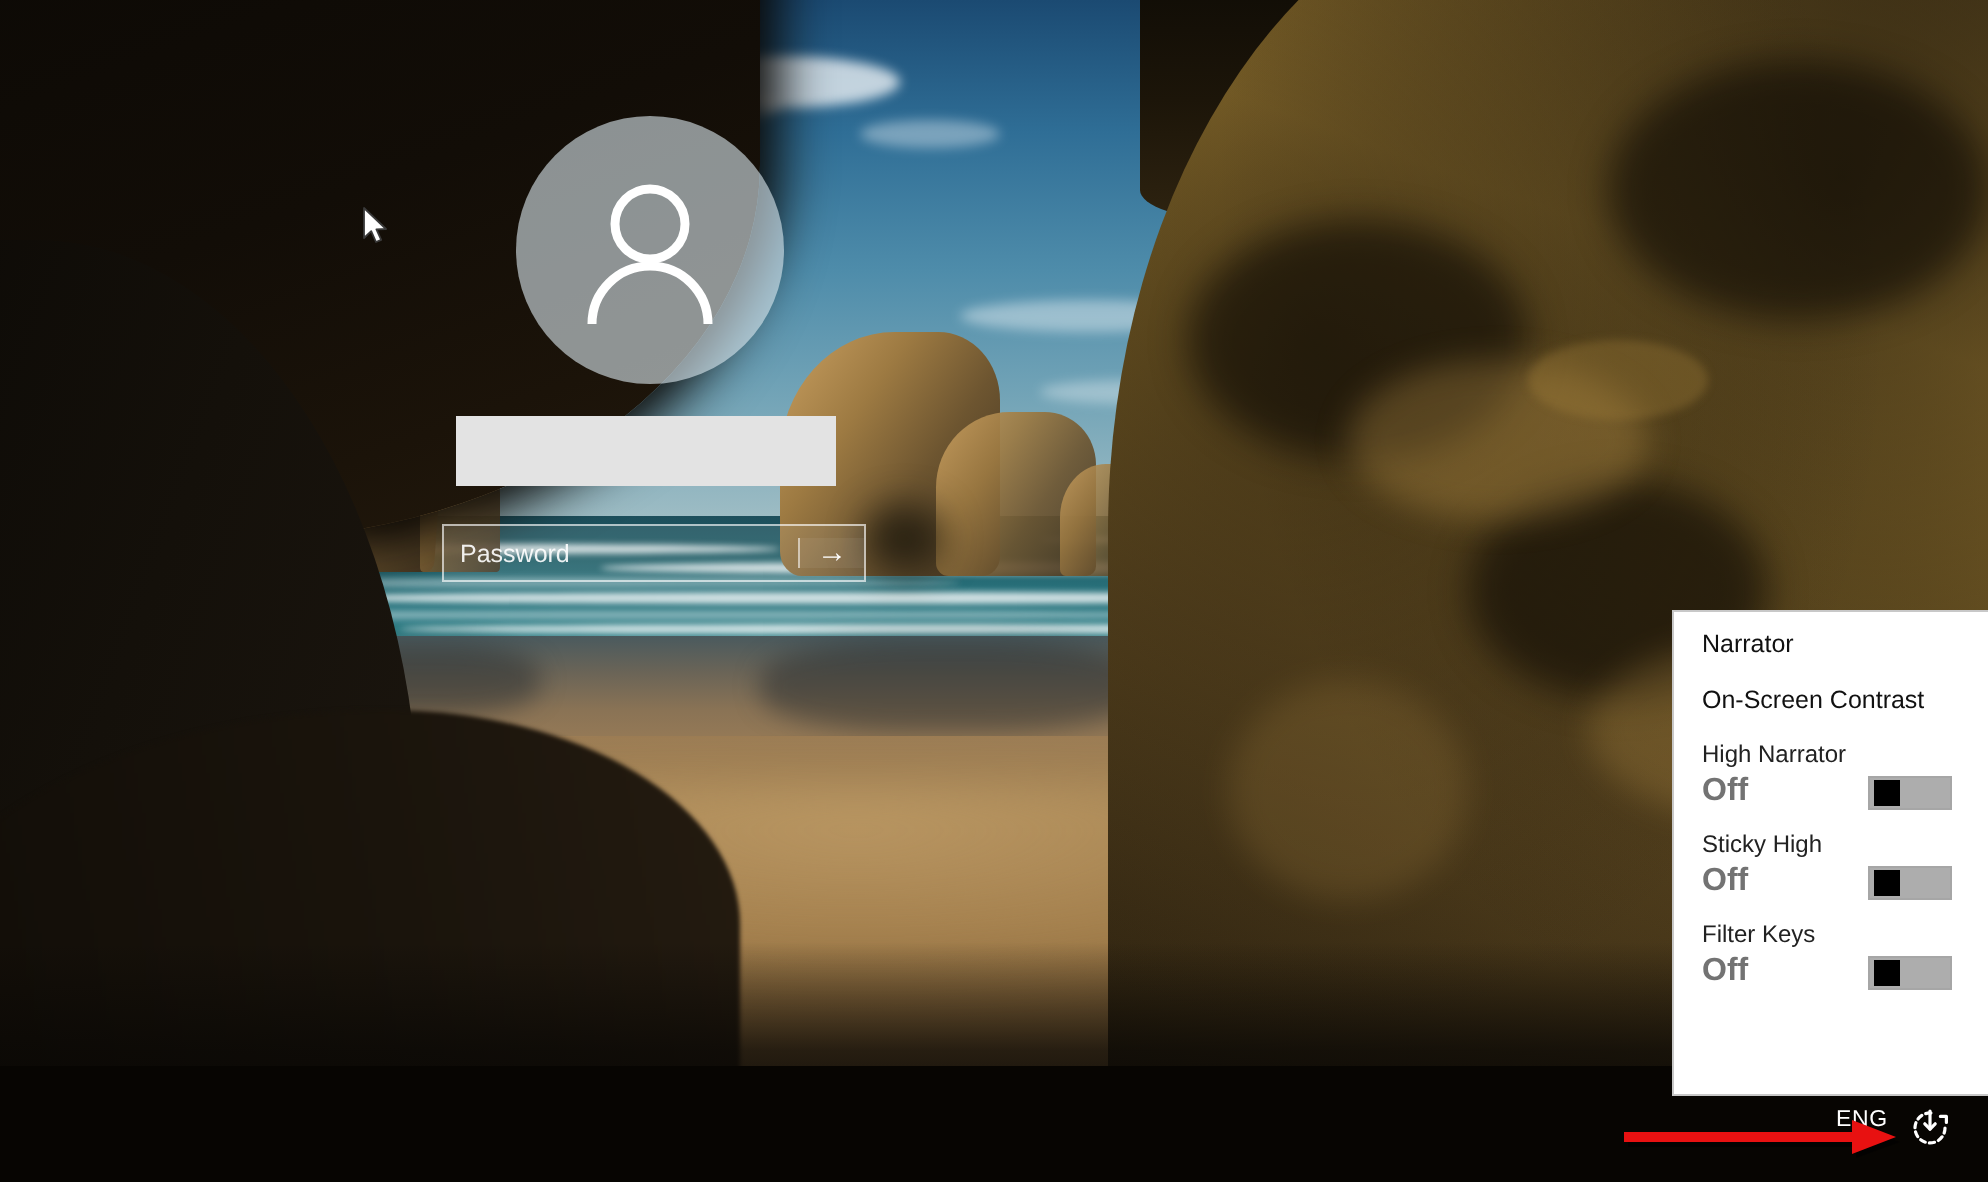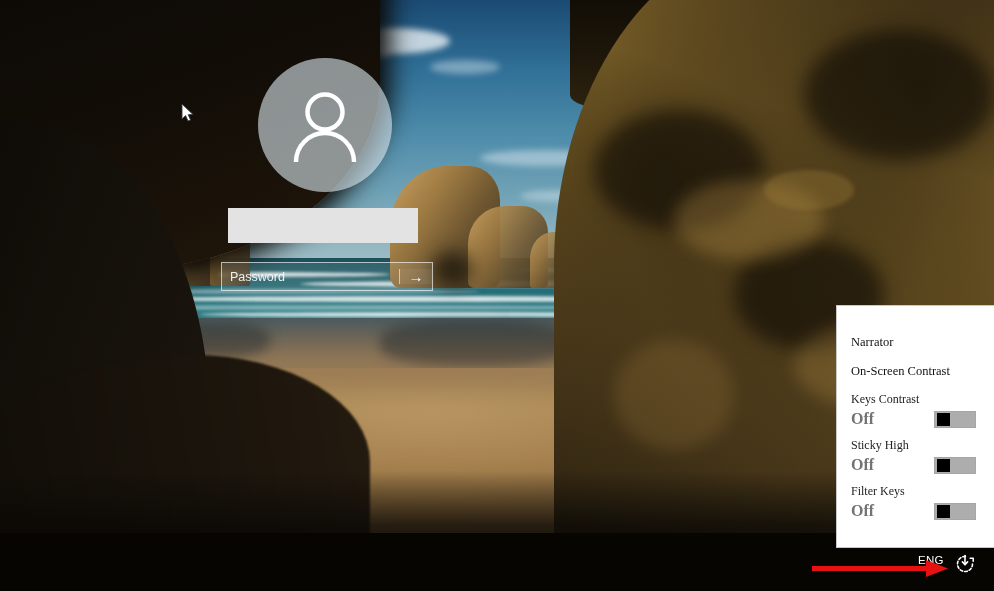--- a/index.html
+++ b/index.html
@@ -259,24 +259,23 @@
   }
 
   
   .eoa-panel {
     position: absolute;
     left: 836px; top: 305px;
     width: 158px; height: 243px;
     background: #ffffff;
     border: 1px solid #c8c8c8;
     border-right: none;
-    padding: 22px 0 0 0;
+    padding: 2px 0 0 0;
     font-size: 12px;
     color: #1a1a1a;
-    font-family: Liberation Serif, serif;
   }
   .eoa-action {
     padding: 7px 0 7px 14px;
     font-size: 12.5px;
     color: #111111;
     cursor: pointer;
     white-space: nowrap;
   }
 
   .eoa-toggle-group {
@@ -425,21 +424,21 @@
   </div>
 
   <div class="eoa-panel">
 
     <div class="eoa-action">Narrator</div>
 
 
     <div class="eoa-action">On-Screen Contrast</div>
 
     <div class="eoa-toggle-group">
-      <div class="eoa-toggle-label">Keys Contrast</div>
+      <div class="eoa-toggle-label">High Narrator</div>
       <div class="eoa-toggle-row">
         <span class="eoa-state">Off</span>
         <span class="switch">
           <span class="knob"></span>
         </span>
       </div>
     </div>
 
     <div class="eoa-toggle-group">
       <div class="eoa-toggle-label">Sticky High</div>

